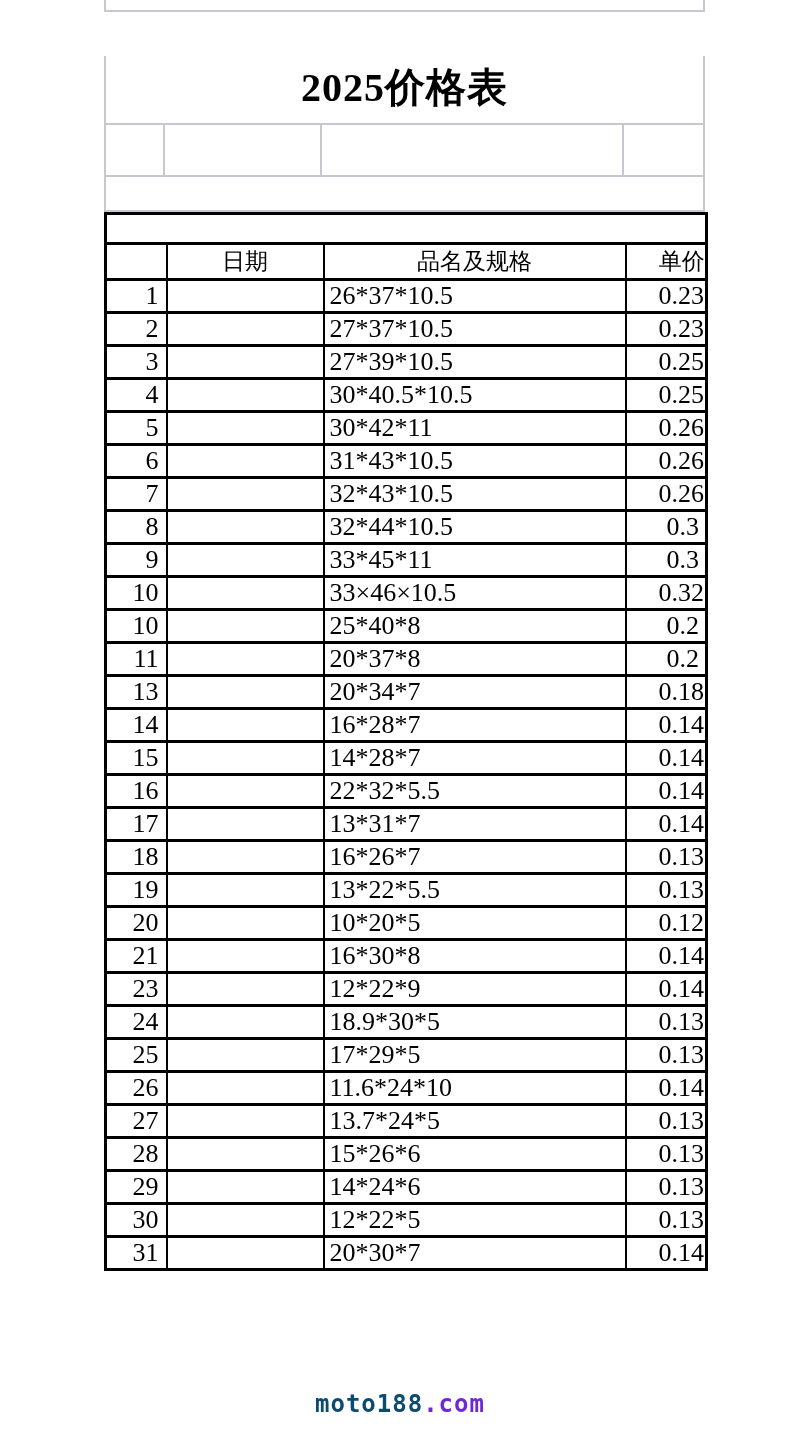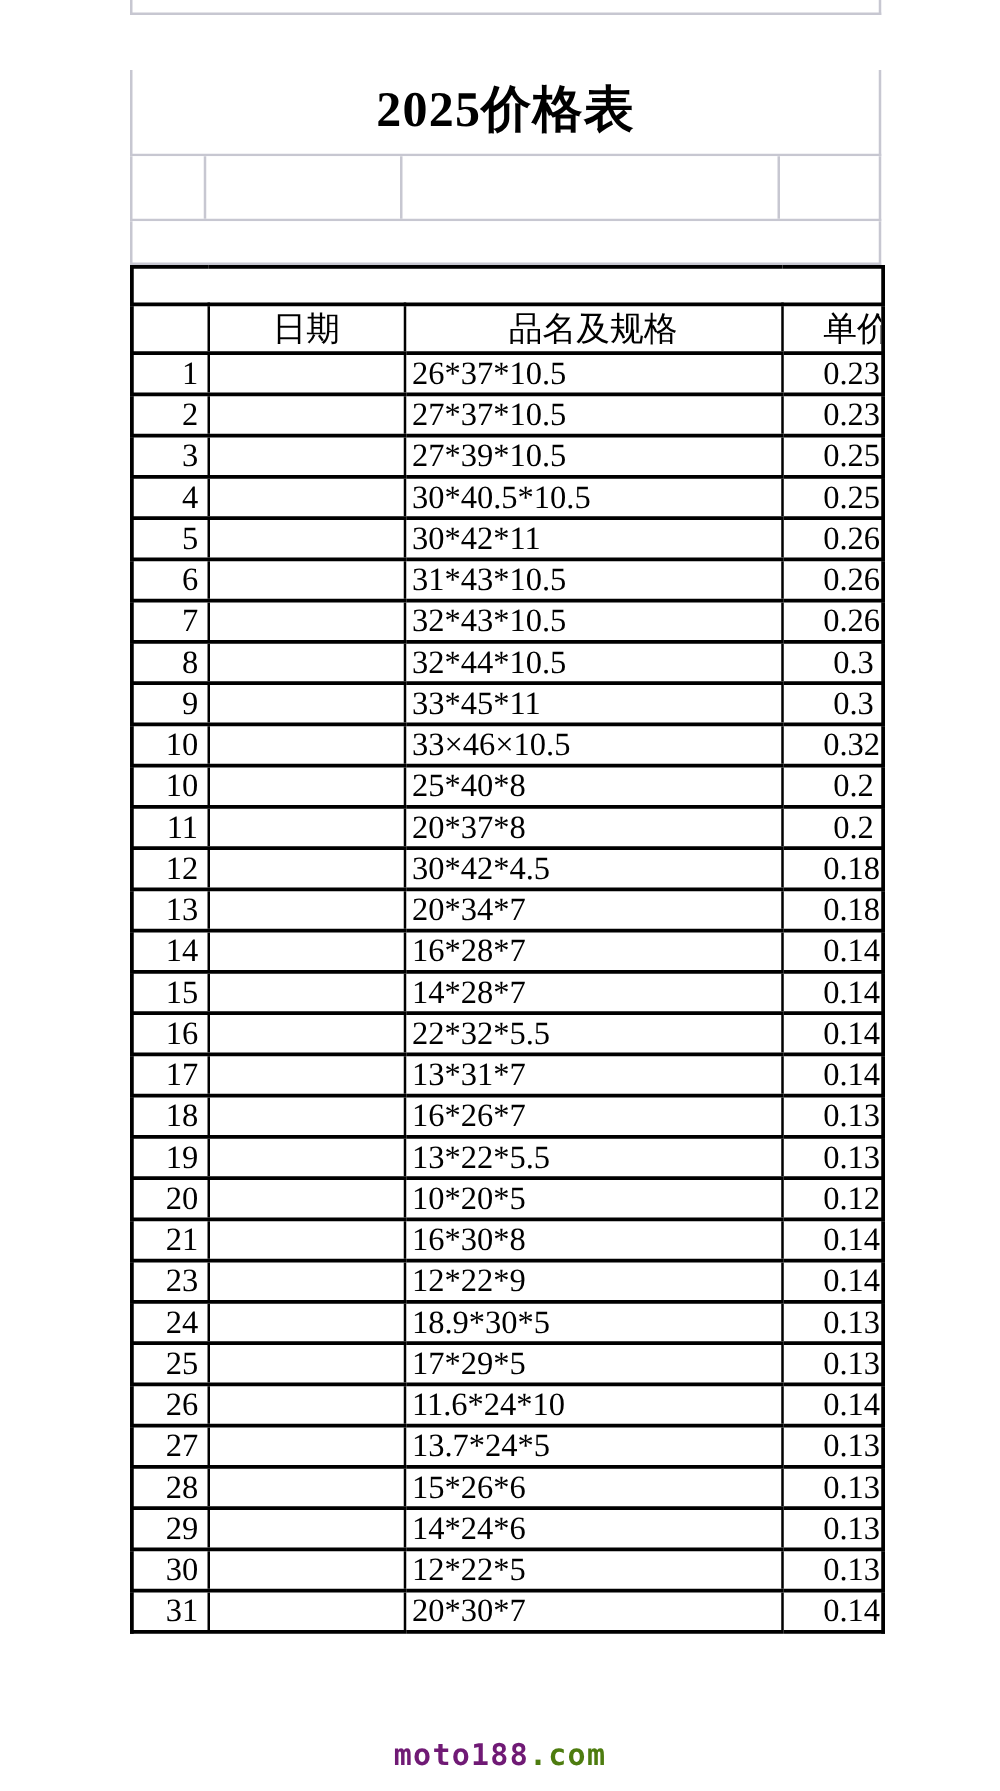--- a/index.html
+++ b/index.html
@@ -47,21 +47,21 @@
     border-top-width:3px; border-bottom-width:3px;
     overflow:hidden; white-space:nowrap;
   }
   table.price tr.spacer td { height:30px; border-left-width:3px; border-right-width:3px; }
   table.price td.first { border-left-width:3px; }
   table.price td.last  { border-right-width:3px;padding-left:32px; }
   tr.thead td {
     height:36px;
     text-align:center;
     font-family:"Liberation Sans","DejaVu Sans",sans-serif;
-    font-size:27px;
+    font-size:23px;
   }
   tr.data td { height:32.5px; font-size:26px; }
   td.cell-index { text-align:right; padding-right:7px; }
   td.cell-date  { }
   td.cell-spec  { text-align:left;  padding-left:5px; }
   td.cell-price { text-align:right; padding-right:6px; }
 
   .watermark {
     position:absolute; left:0; top:1390px; width:800px;
     text-align:center;
@@ -175,26 +175,20 @@
             <td class="cell-spec">25*40*8</td>
             <td class="cell-price last">0.2</td>
           </tr>
           <tr class="data">
             <td class="cell-index first">11</td>
             <td class="cell-date"></td>
             <td class="cell-spec">20*37*8</td>
             <td class="cell-price last">0.2</td>
           </tr>
           <tr class="data">
-            <td class="cell-index first">12</td>
-            <td class="cell-date"></td>
-            <td class="cell-spec">30*42*4.5</td>
-            <td class="cell-price last">0.18</td>
-          </tr>
-          <tr class="data">
             <td class="cell-index first">13</td>
             <td class="cell-date"></td>
             <td class="cell-spec">20*34*7</td>
             <td class="cell-price last">0.18</td>
           </tr>
           <tr class="data">
             <td class="cell-index first">14</td>
             <td class="cell-date"></td>
             <td class="cell-spec">16*28*7</td>
             <td class="cell-price last">0.14</td>
@@ -293,15 +287,15 @@
             <td class="cell-index first">31</td>
             <td class="cell-date"></td>
             <td class="cell-spec">20*30*7</td>
             <td class="cell-price last">0.14</td>
           </tr>
         </tbody>
     </table>
   </div>
 
   <div class="watermark">
-    <span style="color: #701a75; text-align: right;">moto188</span><span style="color: #4d7c0f;">.com</span>
+    <span style="color: #0c4a6e; text-align: right;">moto188</span><span style="color: #6d28d9;">.com</span>
   </div>
 </div>
 
 </body></html>

